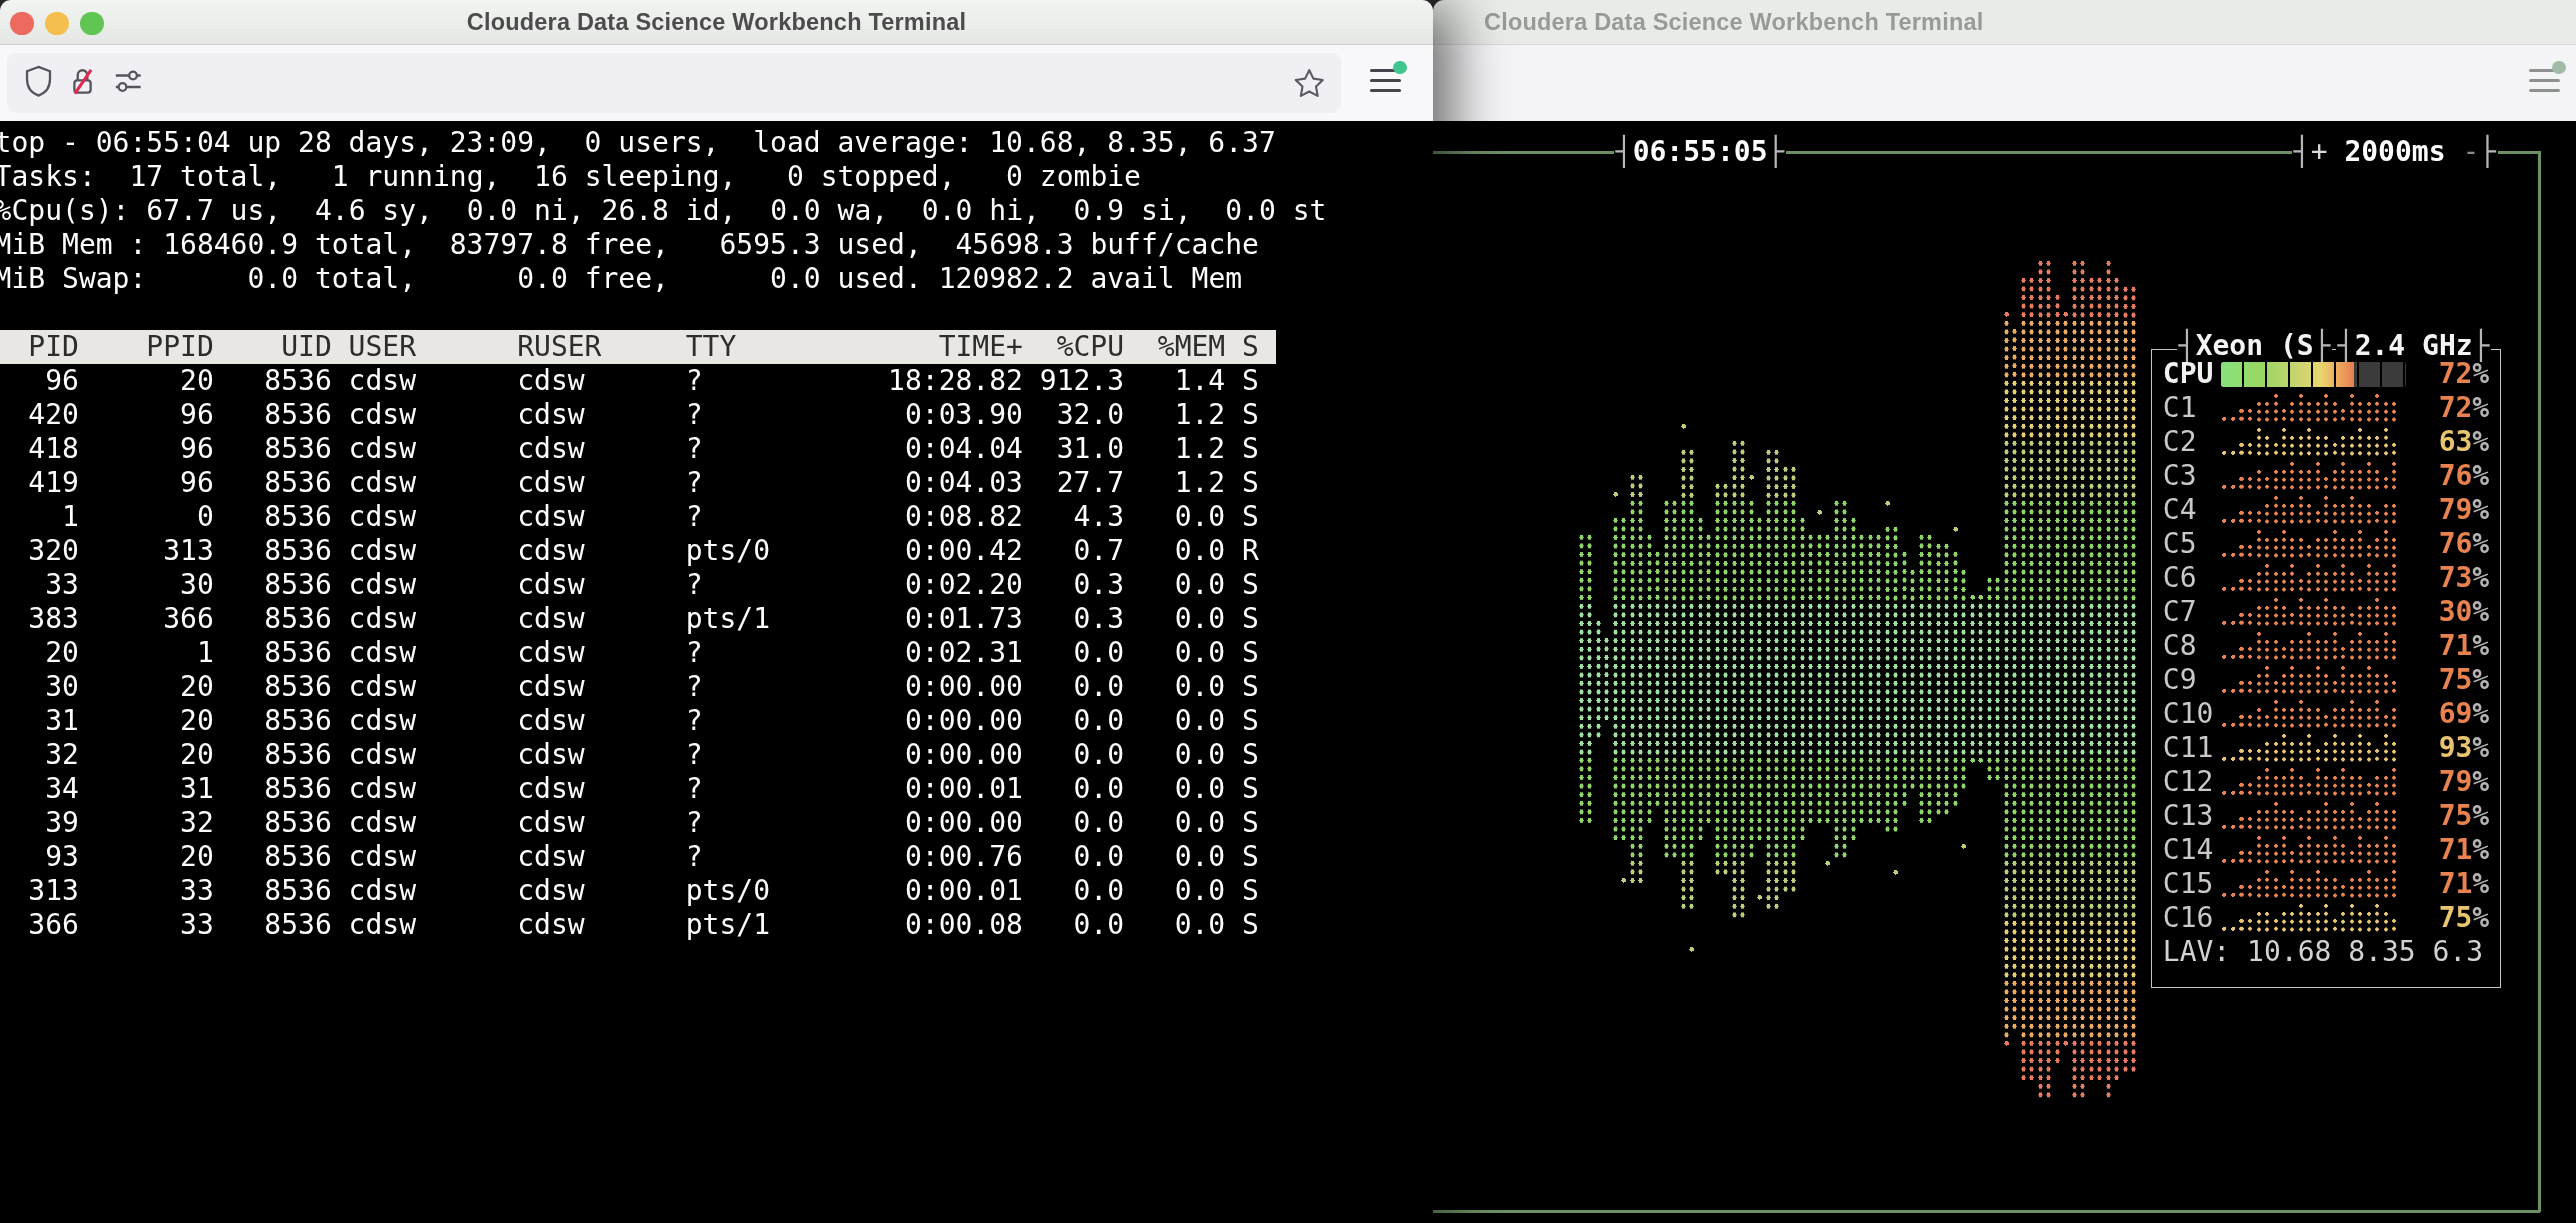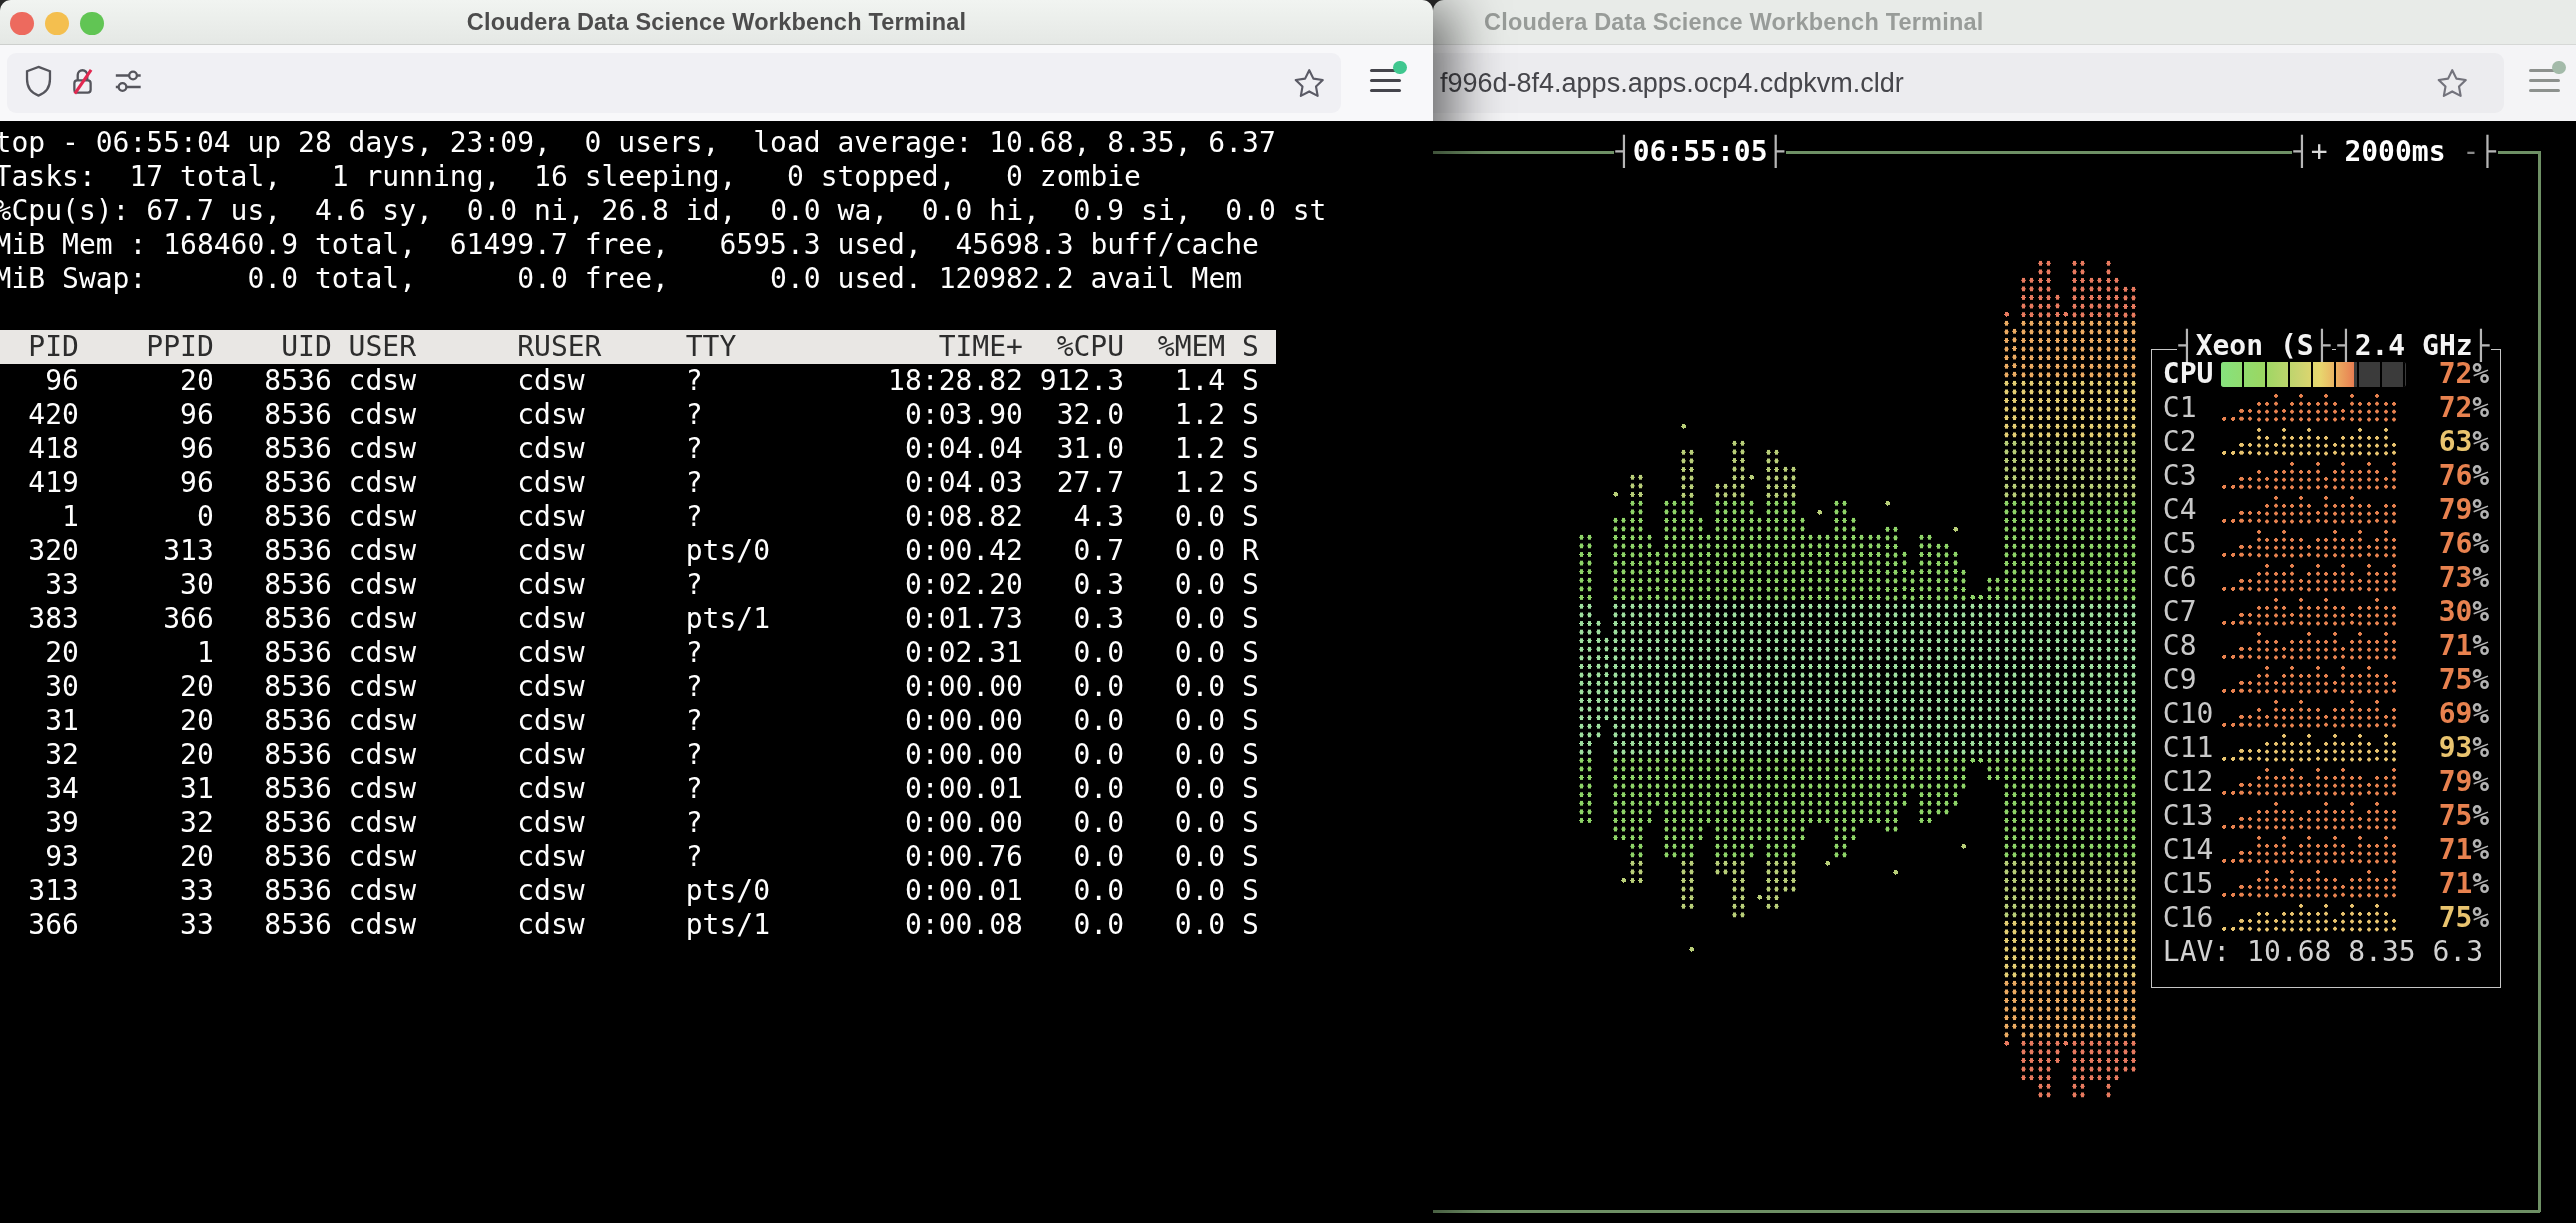--- a/index.html
+++ b/index.html
@@ -118,21 +118,21 @@
       <div class="bar" style="top:13.5px;"></div>
       <div class="bar" style="top:23.5px;"></div>
       <div class="menu-dot" id="dot-left" style="background: rgb(63, 199, 143);"></div>
     </div>
   </div>
   <div class="term term-left-pad">
     <div id="top-summary">
         <pre class="tl"><span>top - 06:55:04 up 28 days, 23:09,  0 users,  load average: 10.68, 8.35, 6.37</span></pre>
         <pre class="tl"><span>Tasks:  </span><span class="b">17</span><span> total,   </span><span class="b">1</span><span> running,  </span><span class="b">16</span><span> sleeping,   </span><span class="b">0</span><span> stopped,   </span><span class="b">0</span><span> zombie</span></pre>
         <pre class="tl"><span>%Cpu(s): </span><span class="b">67.7</span><span> us,  </span><span class="b">4.6</span><span> sy,  </span><span class="b">0.0</span><span> ni, </span><span class="b">26.8</span><span> id,  </span><span class="b">0.0</span><span> wa,  </span><span class="b">0.0</span><span> hi,  </span><span class="b">0.9</span><span> si,  </span><span class="b">0.0</span><span> st</span></pre>
-        <pre class="tl"><span>MiB Mem : </span><span class="b">168460.9</span><span> total,  </span><span class="b">61499.7</span><span> free,   </span><span class="b">6595.3</span><span> used,  </span><span class="b">45698.3</span><span> buff/cache</span></pre>
+        <pre class="tl"><span>MiB Mem : </span><span class="b">168460.9</span><span> total,  </span><span class="b">83797.8</span><span> free,   </span><span class="b">6595.3</span><span> used,  </span><span class="b">45698.3</span><span> buff/cache</span></pre>
         <pre class="tl"><span>MiB Swap:      </span><span class="b">0.0</span><span> total,      </span><span class="b">0.0</span><span> free,      </span><span class="b">0.0</span><span> used. </span><span class="b">120982.2</span><span> avail Mem</span></pre>
       </div>
     <pre class="tl"> </pre>
     <pre class="tl inv" id="proc-header" style="background: rgb(233, 231, 228);">  PID    PPID    UID USER      RUSER     TTY            TIME+  %CPU  %MEM S </pre>
     <div id="proc-rows">
         <pre class="tl">   96      20   8536 cdsw      cdsw      ?           18:28.82 912.3   1.4 S </pre>
         <pre class="tl">  420      96   8536 cdsw      cdsw      ?            0:03.90  32.0   1.2 S </pre>
         <pre class="tl">  418      96   8536 cdsw      cdsw      ?            0:04.04  31.0   1.2 S </pre>
         <pre class="tl">  419      96   8536 cdsw      cdsw      ?            0:04.03  27.7   1.2 S </pre>
         <pre class="tl">    1       0   8536 cdsw      cdsw      ?            0:08.82   4.3   0.0 S </pre>
@@ -150,28 +150,20 @@
         <pre class="tl">  366      33   8536 cdsw      cdsw      pts/1        0:00.08   0.0   0.0 S </pre>
       </div>
   </div>
 </div>
 
 <div class="win win-right">
   <div class="titlebar inactive">
     <div class="win-title">Cloudera Data Science Workbench Terminal</div>
   </div>
   <div class="urlrow inactive">
-    <div class="urlfield" style="left:-18px; width:1089px;">
-      <span class="url-text" style="margin-left:25px;">f996d-8f4.apps.apps.ocp4.cdpkvm.cldr</span>
-      <span class="star" style="right:36px;">
-        <svg width="32.5" height="32.5" viewBox="0 0 36 36">
-            <path d="M18 3.5 L22.6 12.9 L33 14.4 L25.5 21.7 L27.3 32 L18 27.1 L8.7 32 L10.5 21.7 L3 14.4 L13.4 12.9 Z" fill="none" stroke="#73737c" stroke-width="2.4" stroke-linejoin="round"></path>
-          </svg>
-      </span>
-    </div>
     <div class="menu-btn inactive" style="left:1094px;">
       <div class="bar" style="top:3.6px;"></div>
       <div class="bar" style="top:13.5px;"></div>
       <div class="bar" style="top:23.5px;"></div>
       <div class="menu-dot" id="dot-right" style="background: rgb(163, 186, 169);"></div>
     </div>
   </div>
 
   <div class="term" id="monitor">
     <div class="bline" id="b-top" style="left: 0px; top: 30px; width: 1107px; height: 2.7px; background: rgb(110, 144, 101);"></div>

